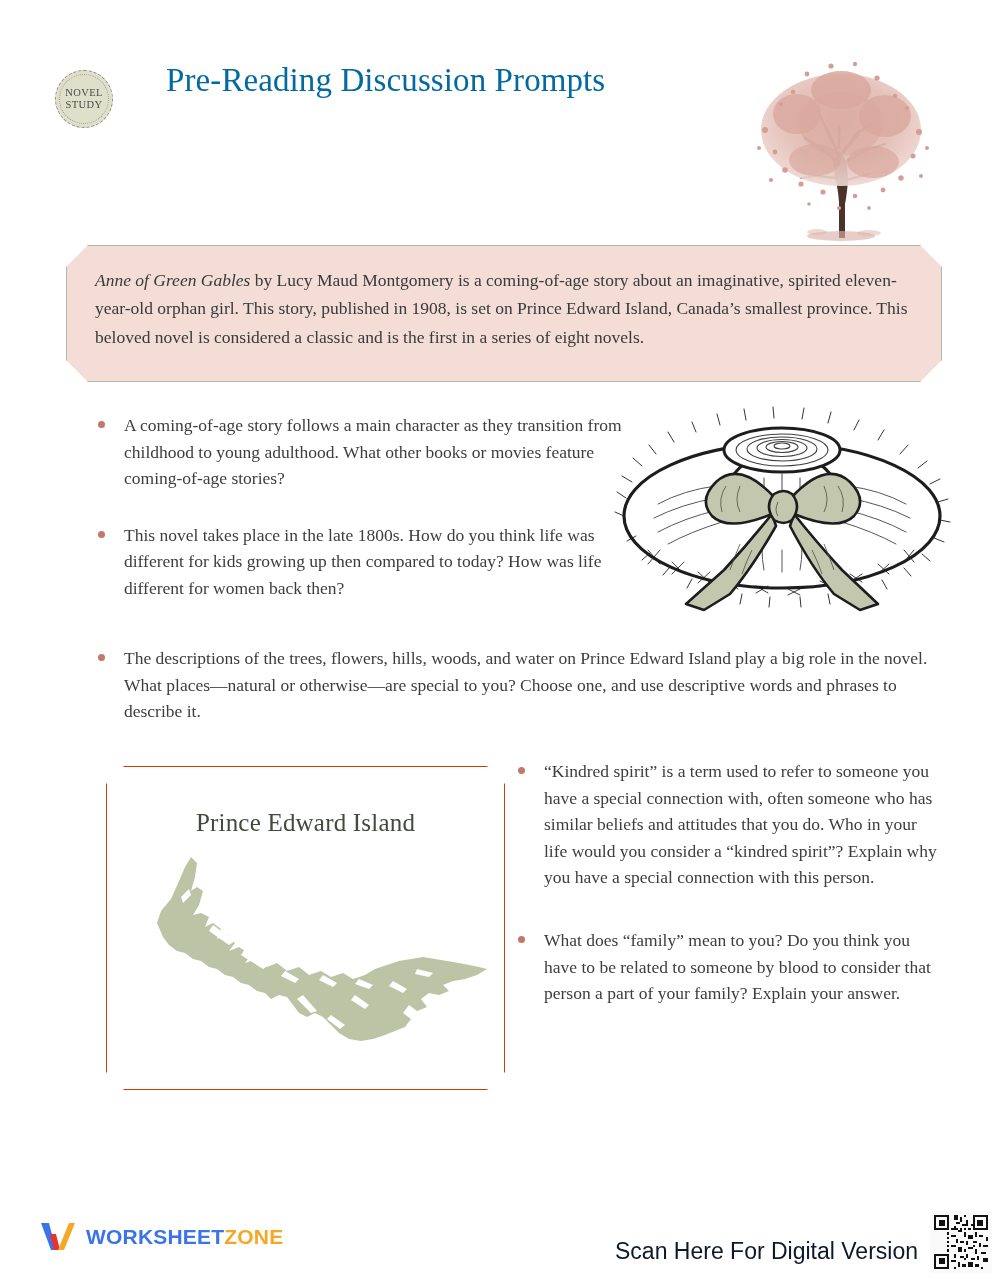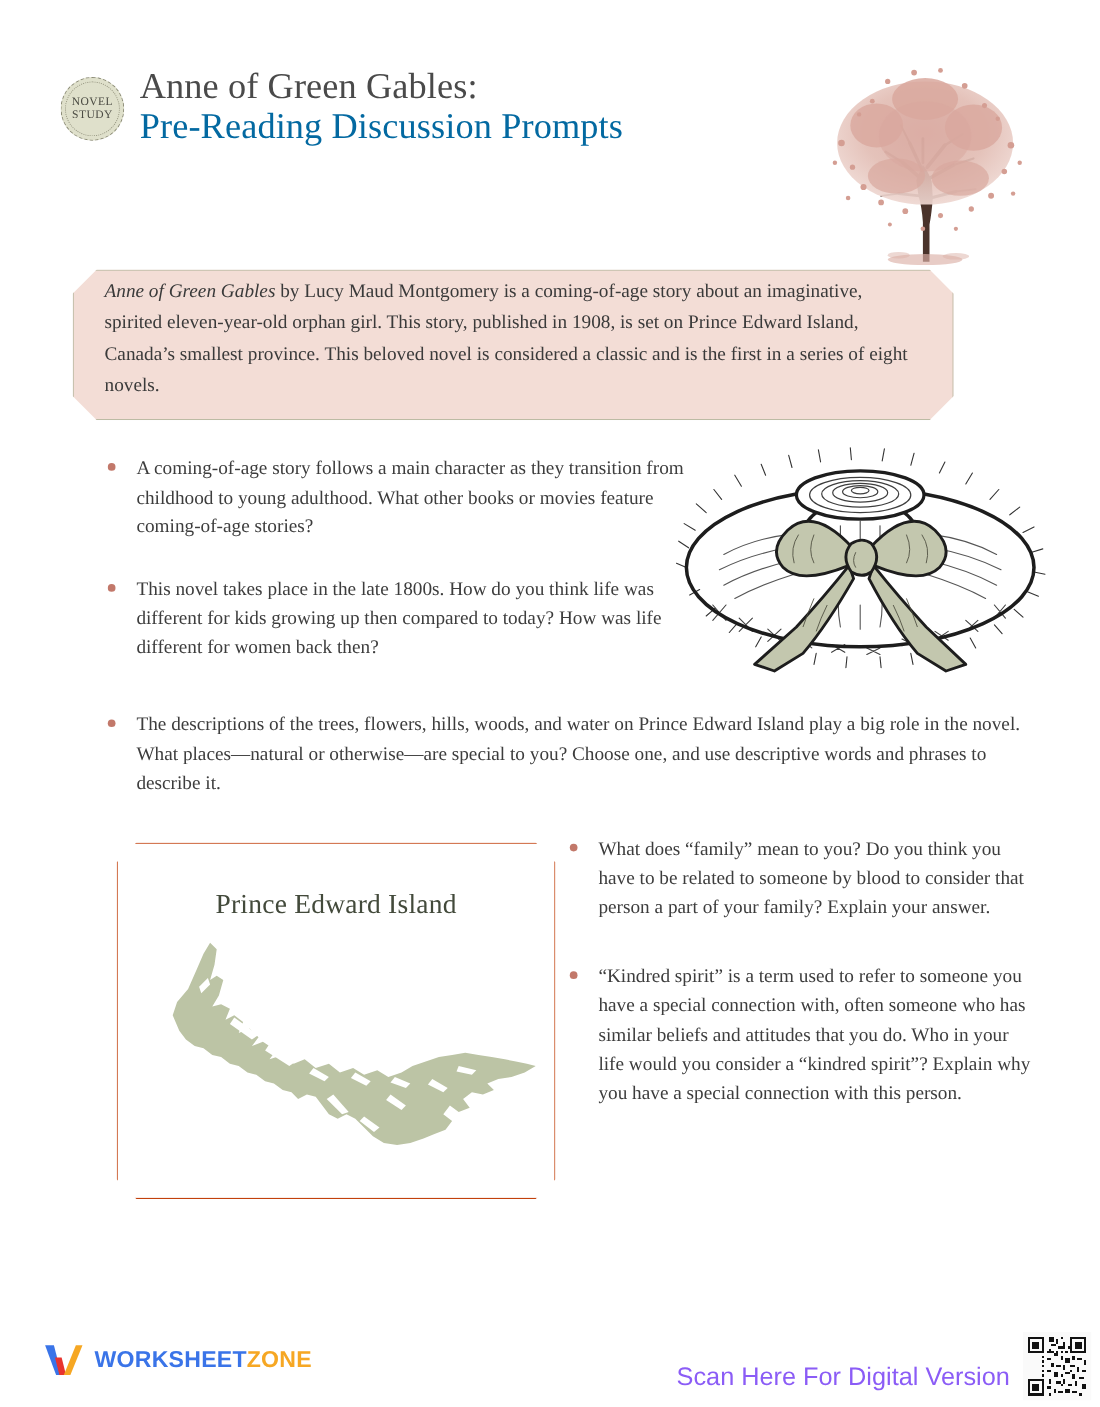--- a/index.html
+++ b/index.html
@@ -14,21 +14,21 @@
     color: #3d3d3d;
     overflow: hidden;
   }
 
   
   .header {
     position: absolute;
     left: 55px; top: 62px;
     width: 680px;
   }
-  .title-row { display: flex; align-items: flex-start; }
+  .title-row { display: flex; align-items: flex-start; gap: 39px; }
 
   .badge {
     width: 58px; height: 58px;
     border-radius: 50%;
     background: #dfe0cb;
     border: 1.5px dashed #8d8d78;
     display: flex; flex-direction: column;
     align-items: center; justify-content: center;
     flex: 0 0 auto;
     margin-top: 8px;
@@ -80,27 +80,27 @@
   .tree-wrap {
     position: absolute;
     left: 735px; top: 52px;
     width: 215px; height: 195px;
   }
 
   
   .pink-box {
     position: absolute;
     left: 66px; top: 245px;
-    width: 801px; height: 137px;
+    width: 876px; height: 137px;
     background: #f3ddd6;
     border: 1px solid #b6b79f;
     clip-path: polygon(22px 0, calc(100% - 22px) 0, 100% 22px,
                        100% calc(100% - 22px), calc(100% - 22px) 100%,
                        22px 100%, 0 calc(100% - 22px), 0 22px);
-    padding: 4px 28px 0 28px;
+    padding: 20px 28px 0 28px;
   }
   .pink-box p {
     margin: 0;
     font-size: 17.5px;
     line-height: 1.62;
     color: #3a3a3a;
   }
   .pink-box em { font-style: italic; }
 
   
@@ -188,21 +188,21 @@
     letter-spacing: 0.2px;
   }
   .logo-worksheet { color: #3a74e8; }
   .logo-zone { color: #f6a723; }
 
   .scan-text {
     position: absolute;
     right: 82px; top: 1238px;
     font-family: "Liberation Sans", sans-serif;
     font-size: 23px;
-    color: #8b5cf6;
+    color: #0f172a;
     white-space: nowrap;
   }
   .qr {
     position: absolute;
     left: 930px; top: 1211px;
     width: 62px; height: 62px;
     background: #fafafa;
   }
 </style>
 </head>
@@ -210,21 +210,20 @@
 
 <div class="header">
   <div class="title-row">
 
     <div class="badge">
       <span class="badge-line1">NOVEL</span>
       <span class="badge-line2">STUDY</span>
     </div>
 
     <div class="titles">
-      <div class="title-main">Anne of Green Gables:</div>
       <div class="title-sub">Pre-Reading Discussion Prompts</div>
     </div>
   </div>
 
 </div>
 
 <div class="tree-wrap">
   <svg viewBox="0 0 215 195" width="215" height="195" aria-hidden="true">
     <defs>
       <radialGradient id="blossomGrad" cx="50%" cy="42%" r="58%">
@@ -438,25 +437,25 @@
       <path d="M148 186 L162 196 L156 200 L143 190 Z"></path>
       <path d="M214 196 L228 206 L223 210 L210 200 Z"></path>
       <path d="M300 150 L316 154 L312 158 L298 155 Z"></path>
     </g>
   </svg>
 </div>
 
 <div class="bullets-right">
   <div class="bullet">
     <span class="dot"></span>
-    <span class="txt">What does “family” mean to you? Do you think you have to be related to someone by blood to consider that person a part of your family? Explain your answer.</span>
+    <span class="txt">“Kindred spirit” is a term used to refer to someone you have a special connection with, often someone who has similar beliefs and attitudes that you do. Who in your life would you consider a “kindred spirit”? Explain why you have a special connection with this person.</span>
   </div>
   <div class="bullet">
     <span class="dot"></span>
-    <span class="txt">“Kindred spirit” is a term used to refer to someone you have a special connection with, often someone who has similar beliefs and attitudes that you do. Who in your life would you consider a “kindred spirit”? Explain why you have a special connection with this person.</span>
+    <span class="txt">What does “family” mean to you? Do you think you have to be related to someone by blood to consider that person a part of your family? Explain your answer.</span>
   </div>
 </div>
 
 <div class="footer-logo">
   <svg width="38" height="34" viewBox="0 0 38 34" aria-hidden="true">
     <path d="M2 3 L10 3 L17 30 L12 30 Z" fill="#3a74e8"></path>
     <path d="M11 14 L17 14 L21 30 L15 30 Z" fill="#e8342f"></path>
     <path d="M30 3 L36 3 L25 30 L19 30 Z" fill="#f6a723"></path>
   </svg>
   <span class="logo-text">

